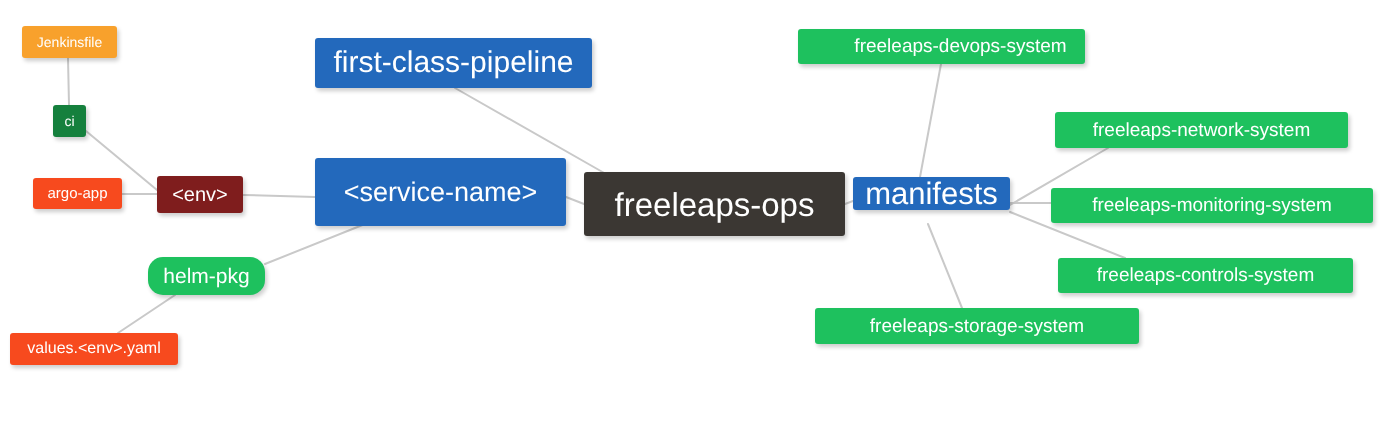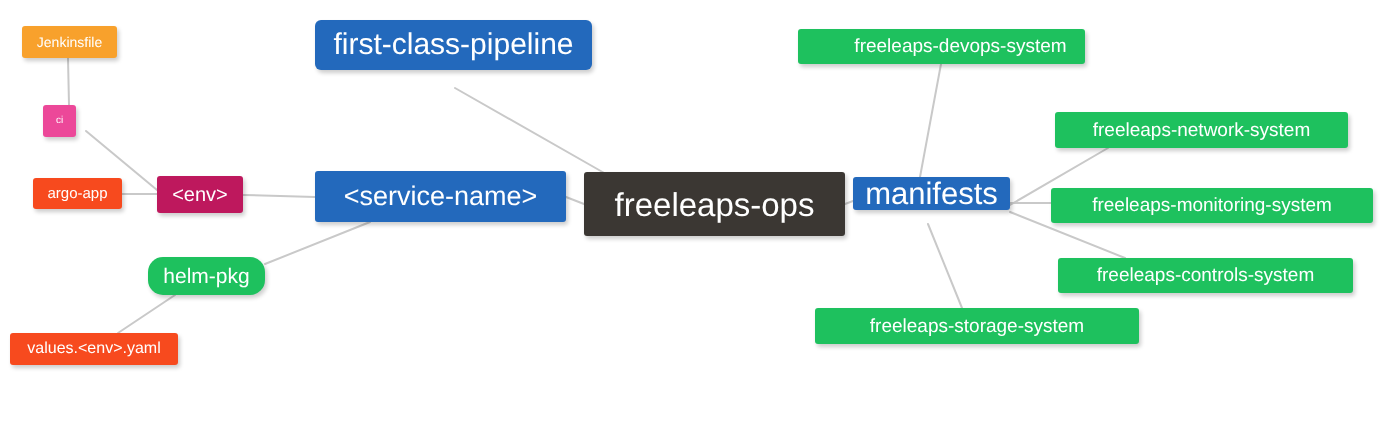--- a/index.html
+++ b/index.html
@@ -61,39 +61,39 @@
       <line x1="920" y1="177" x2="941" y2="64" stroke="#c9c9c9" stroke-width="2" stroke-linecap="round"></line>
       <line x1="1010" y1="205" x2="1108" y2="148" stroke="#c9c9c9" stroke-width="2" stroke-linecap="round"></line>
       <line x1="1010" y1="203" x2="1051" y2="203" stroke="#c9c9c9" stroke-width="2" stroke-linecap="round"></line>
       <line x1="1010" y1="212" x2="1125" y2="258" stroke="#c9c9c9" stroke-width="2" stroke-linecap="round"></line>
       <line x1="928" y1="224" x2="962" y2="308" stroke="#c9c9c9" stroke-width="2" stroke-linecap="round"></line>
     </svg>
   <div id="node-layer">
       <div class="node" style="left: 22px; top: 26px; width: 95px; height: 32px; background: rgb(248, 161, 44); font-size: 14px;">
         <span class="label">Jenkinsfile</span>
       </div>
-      <div class="node" style="left: 43px; top: 105px; width: 33px; height: 32px; background: #ec4899; font-size: 10px;">
+      <div class="node" style="left: 53px; top: 105px; width: 33px; height: 32px; background: #15803d; font-size: 14px;">
         <span class="label">ci</span>
       </div>
       <div class="node" style="left: 33px; top: 178px; width: 89px; height: 31px; background: rgb(247, 74, 30); font-size: 15px;">
         <span class="label">argo-app</span>
       </div>
-      <div class="node" style="left: 157px; top: 176px; width: 86px; height: 37px; background: #be185d; font-size: 20px;">
+      <div class="node" style="left: 157px; top: 176px; width: 86px; height: 37px; background: #7f1d1d; font-size: 20px;">
         <span class="label">&lt;env&gt;</span>
       </div>
       <div class="node" style="left: 148px; top: 257px; width: 117px; height: 38px; background: rgb(30, 193, 94); font-size: 21px; border-radius: 15px;">
         <span class="label">helm-pkg</span>
       </div>
       <div class="node" style="left: 10px; top: 333px; width: 168px; height: 32px; background: rgb(247, 74, 30); font-size: 16px;">
         <span class="label">values.&lt;env&gt;.yaml</span>
       </div>
-      <div class="node" style="left: 315px; top: 20px; width: 277px; height: 50px; background: rgb(35, 105, 188); font-size: 30px; border-radius: 6px;">
+      <div class="node" style="left: 315px; top: 38px; width: 277px; height: 50px; background: rgb(35, 105, 188); font-size: 30px;">
         <span class="label">first-class-pipeline</span>
       </div>
-      <div class="node" style="left: 315px; top: 171px; width: 251px; height: 51px; background: rgb(35, 105, 188); font-size: 27px; justify-content: center;">
+      <div class="node" style="left: 315px; top: 158px; width: 251px; height: 68px; background: rgb(35, 105, 188); font-size: 27px; justify-content: center;">
         <span class="label">&lt;service-name&gt;</span>
       </div>
       <div class="node" style="left: 584px; top: 172px; width: 261px; height: 64px; background: rgb(59, 55, 51); font-size: 33px;">
         <span class="label">freeleaps-ops</span>
       </div>
       <div class="node" style="left: 853px; top: 177px; width: 157px; height: 33px; background: rgb(35, 105, 188); font-size: 31px;">
         <span class="label">manifests</span>
       </div>
       <div class="node" style="left: 798px; top: 29px; width: 287px; height: 35px; background: rgb(30, 193, 94); font-size: 19px; padding-left: 38px;">
         <span class="label">freeleaps-devops-system</span>

